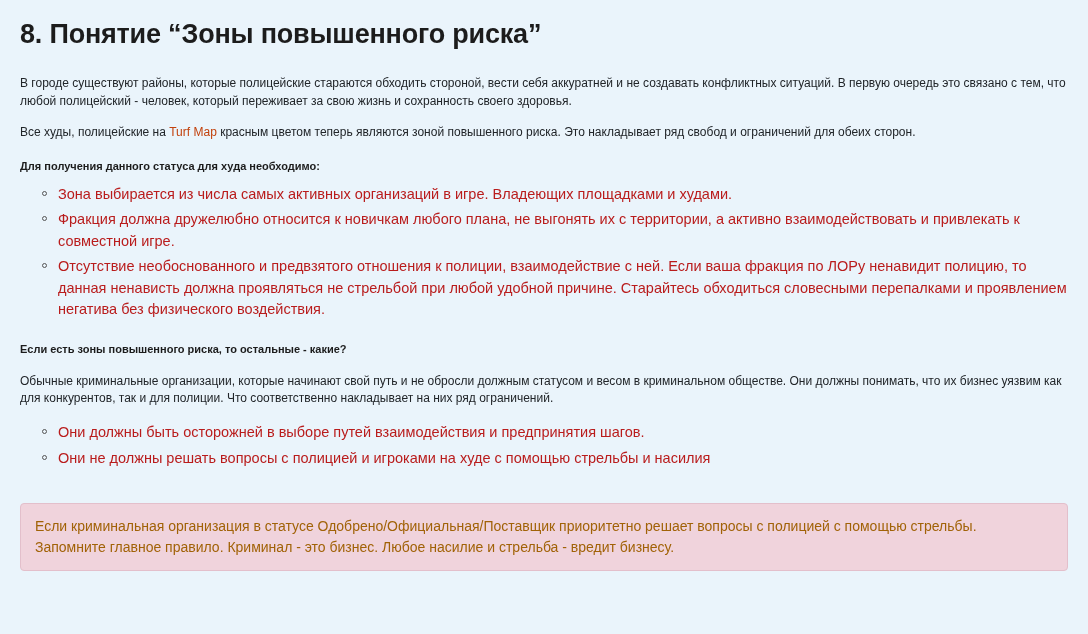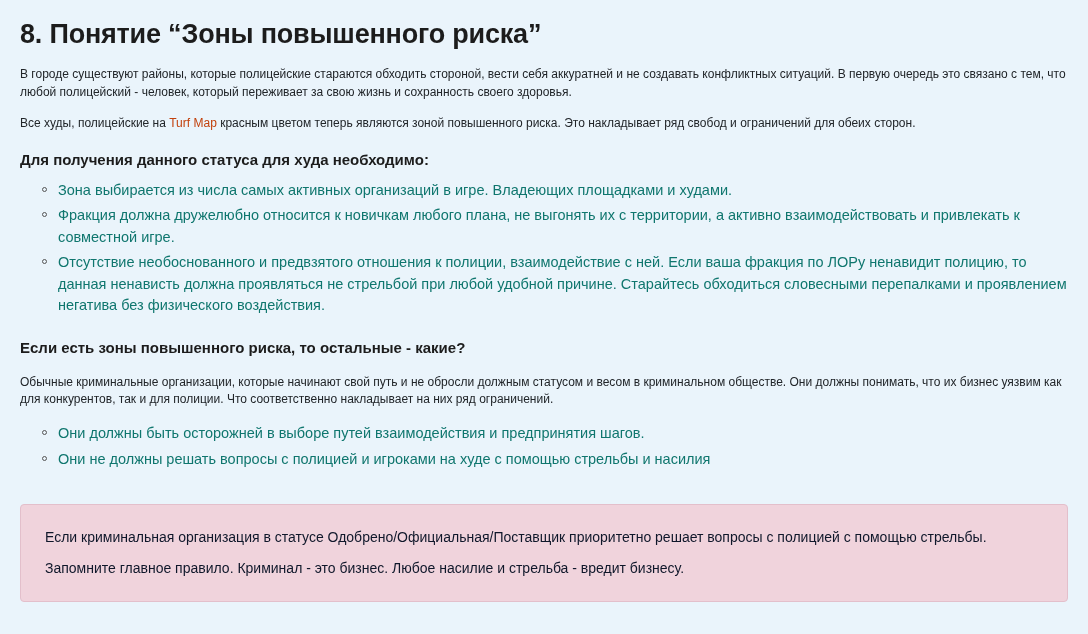--- a/index.html
+++ b/index.html
@@ -18,59 +18,59 @@
     box-sizing: border-box;
     width: 1088px;
     height: 634px;
     padding: 18px 20px 0 20px;
     background: #eaf4fb;
   }
   h1.title {
     font-size: 27px;
     line-height: 1.25;
     font-weight: bold;
-    margin: 0 0 14px 0;
+    margin: 0 0 23px 0;
     color: #1c1c1c;
     letter-spacing: -0.2px;
   }
   p.para {
     font-size: 12px;
     line-height: 1.48;
     margin: 12px 0 14px 0;
     color: #212529;
   }
   p.para.tight {
     margin-bottom: 16px;
   }
   a.inline-link {
     color: #c2410c;
     text-decoration: none;
   }
   h2.subhead {
-    font-size: 15px;
+    font-size: 11px;
     font-weight: bold;
     margin: 18px 0 12px 0;
     color: #1c1c1c;
   }
   h2.subhead.second {
     margin-top: 22px;
     margin-bottom: 18px;
   }
   ul.bullets {
     list-style: none;
     margin: 0 0 8px 0;
     padding: 0 0 0 22px;
   }
   ul.bullets li {
     position: relative;
     font-size: 14.5px;
     line-height: 1.48;
     margin: 0 0 4px 0;
     padding-left: 16px;
-    color: #0f766e;
+    color: #b91c1c;
   }
   ul.bullets li::before {
     content: "";
     position: absolute;
     left: 0;
     top: 7px;
     width: 5px;
     height: 5px;
     border: 1px solid #555;
     border-radius: 50%;
@@ -82,22 +82,22 @@
   .notice {
     margin-top: 34px;
     background: #f0d3dc;
     border: 1px solid #e3bfcb;
     border-radius: 4px;
     padding: 12px 14px 13px 14px;
   }
   .notice p {
     font-size: 14px;
     line-height: 1.47;
-    margin: 10px;
-    color: #0f172a;
+    margin: 0;
+    color: #a16207;
   }
 </style>
 </head>
 <body>
 
 <div class="page">
 
   <h1 class="title">8. Понятие “Зоны повышенного риска”</h1>
 
   <p class="para">В городе существуют районы, которые полицейские стараются обходить стороной, вести себя аккуратней и не создавать конфликтных ситуаций. В первую очередь это связано с тем, что любой полицейский - человек, который переживает за свою жизнь и сохранность своего здоровья.</p>

